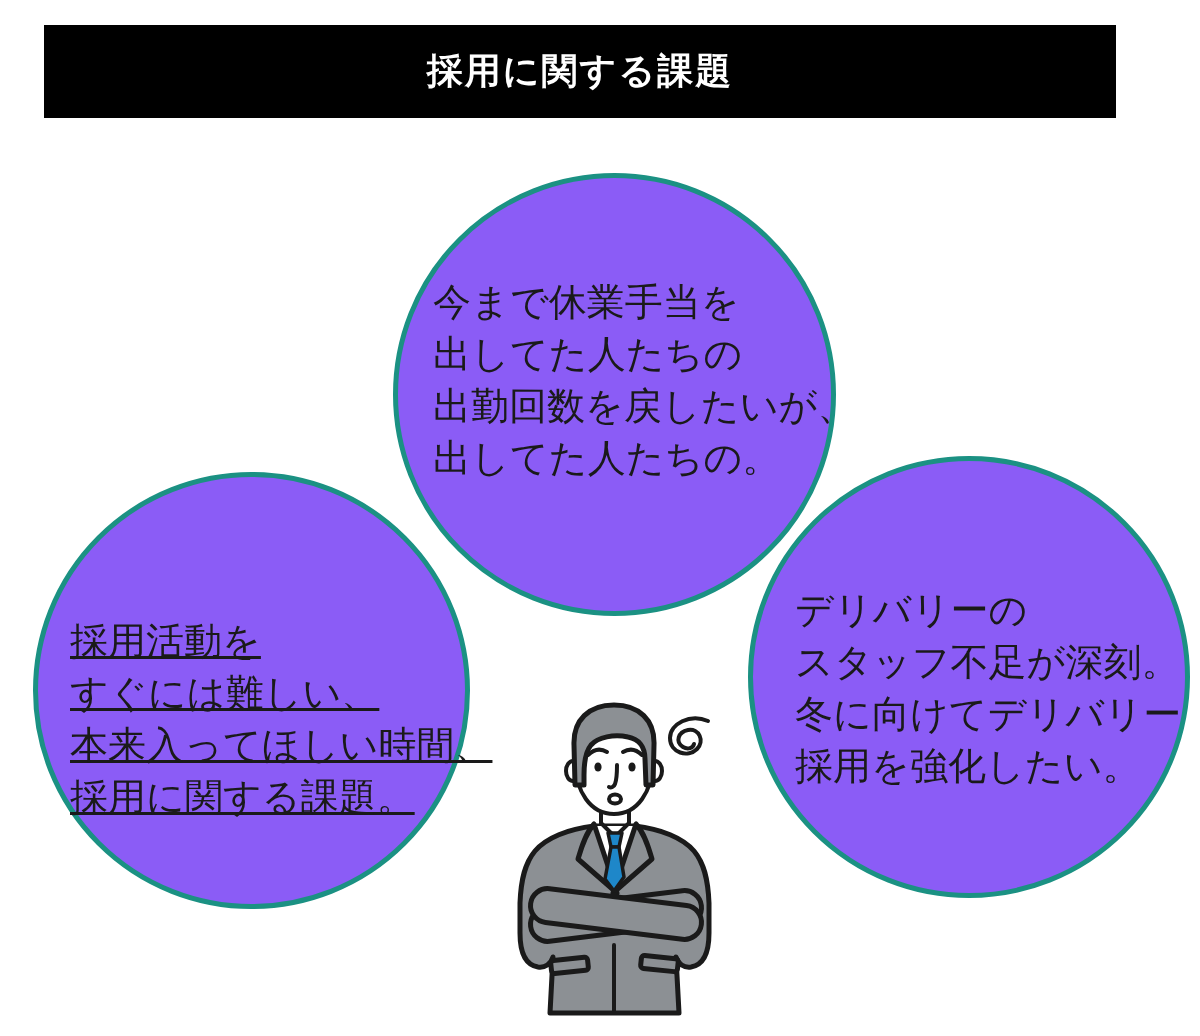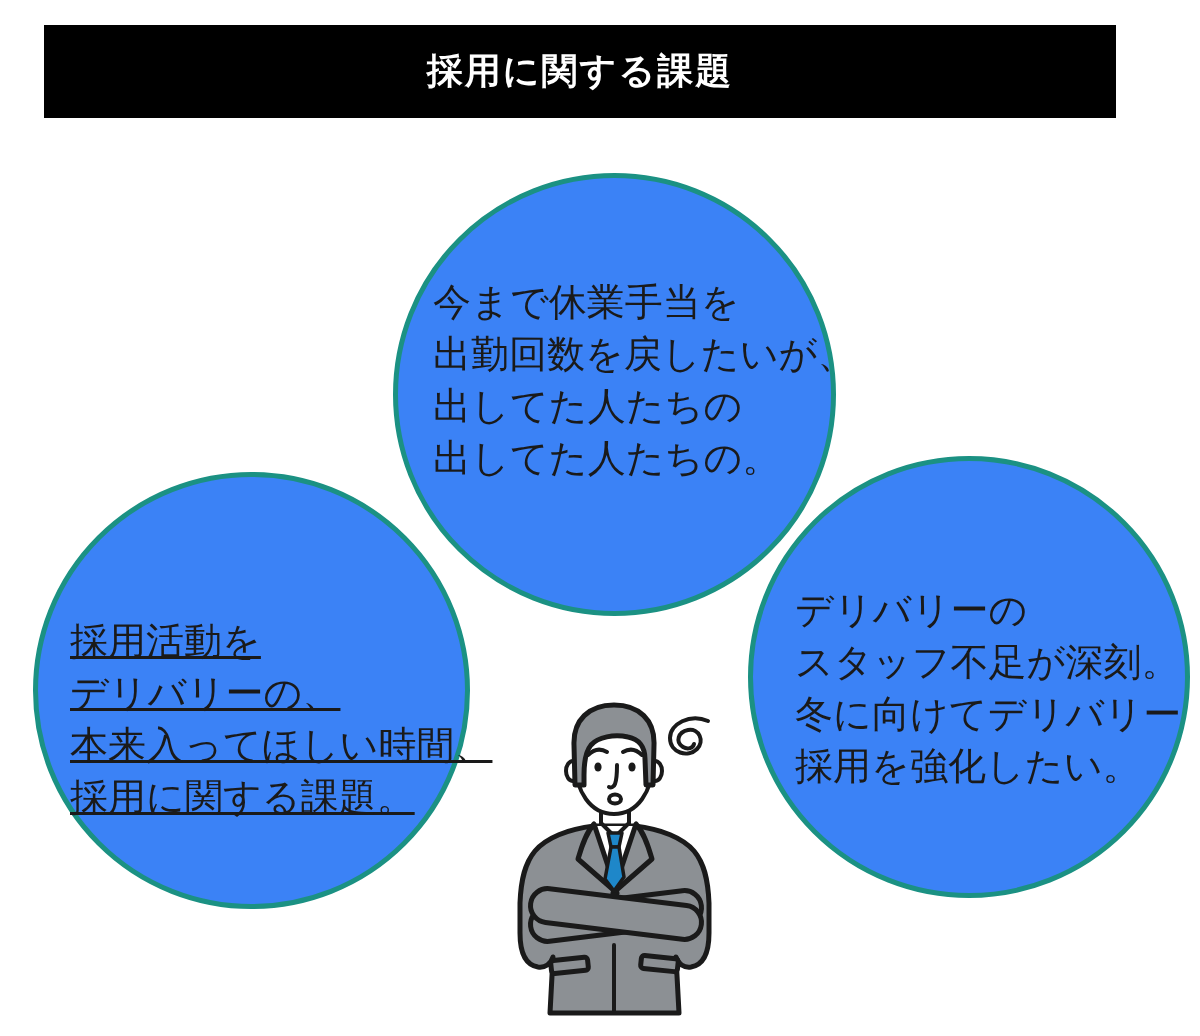--- a/index.html
+++ b/index.html
@@ -31,21 +31,21 @@
     font-size: 36px;
     font-weight: 600;
     letter-spacing: 2px;
     color: var(--banner_text, #fff);
   }
   .circle {
     position: absolute;
     border: 5px solid var(--circle_border, #1b9183);
     border-radius: 50%;
     box-sizing: border-box;
-    background: #3b82f6;
+    background: #8b5cf6;
   }
   .circle-top  { left: 393px; top: 173px; width: 443px; height: 443px; }
   .circle-left { left: 33px;  top: 472px; width: 437px; height: 437px; }
   .circle-right{ left: 748px; top: 456px; width: 442px; height: 442px; }
   .bubble-text {
     position: absolute;
     font-size: 38px;
     line-height: 52px;
     font-weight: 500;
     white-space: nowrap;
@@ -72,30 +72,30 @@
 
 <div>
 
   <header class="banner">
     <h1>採用に関する課題</h1>
   </header>
 
   <div class="circle circle-top">
     <div class="bubble-text">
       <div>今まで休業手当を</div>
+      <div>出してた人たちの</div>
       <div>出勤回数を戻したいが、</div>
-      <div>出してた人たちの</div>
       <div>出してた人たちの。</div>
     </div>
   </div>
 
   <div class="circle circle-left">
     <div class="bubble-text">
       <div>採用活動を</div>
-      <div>デリバリーの、</div>
+      <div>すぐには難しい、</div>
       <div>本来入ってほしい時間、</div>
       <div>採用に関する課題。</div>
     </div>
   </div>
 
   <div class="circle circle-right">
     <div class="bubble-text">
       <div>デリバリーの</div>
       <div>スタッフ不足が深刻。</div>
       <div>冬に向けてデリバリー</div>

